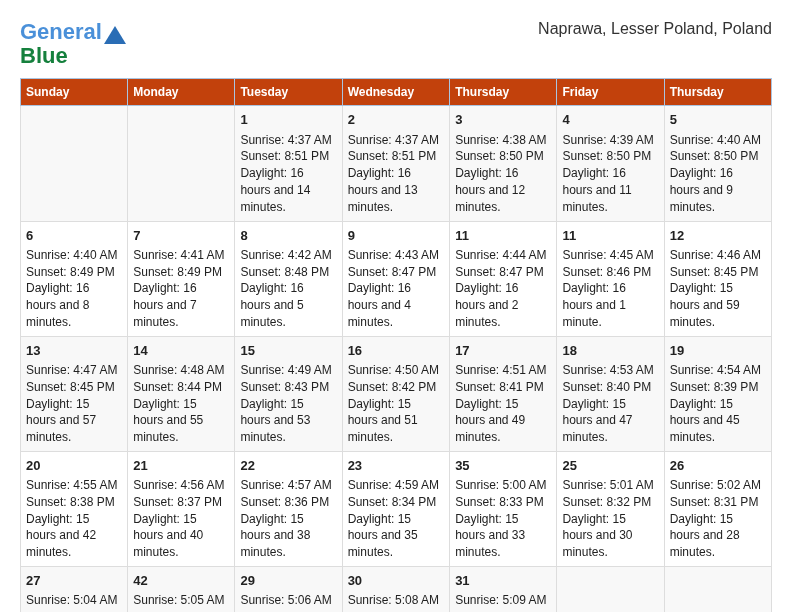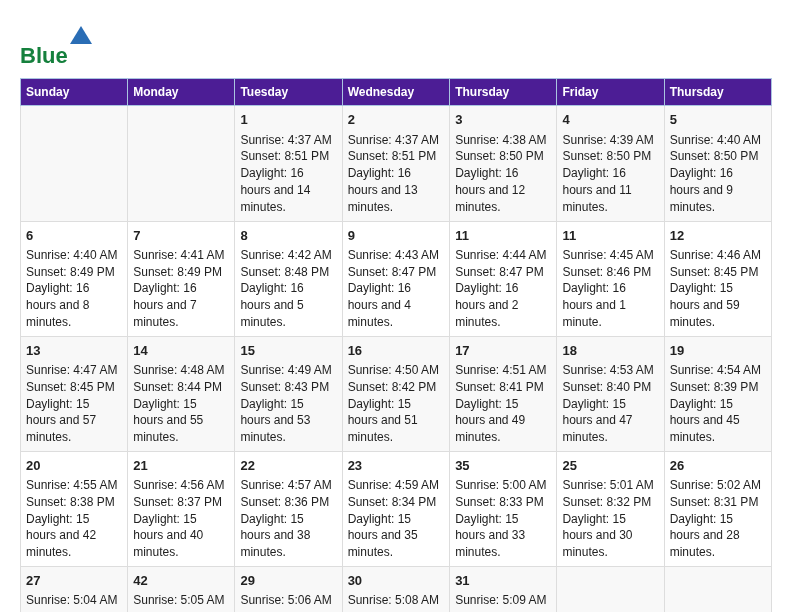--- a/index.html
+++ b/index.html
@@ -41,21 +41,21 @@
     .subtitle {
       font-size: 16px;
       color: #333;
     }
     table {
       width: 100%;
       border-collapse: collapse;
       font-size: 11px;
     }
     thead tr {
-      background-color: #4c1d95;
+      background-color: #c2410c;
       color: #fff;
     }
     thead th {
       padding: 6px 5px;
       text-align: left;
       font-size: 12px;
       font-weight: bold;
       border: 1px solid #aac4e0;
     }
     tbody tr {
@@ -87,28 +87,29 @@
       background-color: #fff;
     }
   </style>
 </head>
 <body>
 
 <div class="header">
   <div class="logo">
     <div style="display:flex;align-items:center;">
       <span class="logo-text">
-        <br><span style="color:#15803d;">Blue</span>
+        <span>General</span><br><span style="color:#15803d;">Blue</span>
       </span>
       <svg width="22" height="18" viewBox="0 0 22 18" style="margin-left:2px;margin-top:-18px;">
         <polygon points="0,18 11,0 22,18" fill="#2a6db5"></polygon>
       </svg>
     </div>
   </div>
   <div class="title-block">
+    <div class="subtitle">Naprawa, Lesser Poland, Poland</div>
   </div>
 </div>
 
 <table>
   <thead>
     <tr>
     <th>Sunday</th>
         <th>Monday</th>
         <th>Tuesday</th>
         <th>Wednesday</th>

